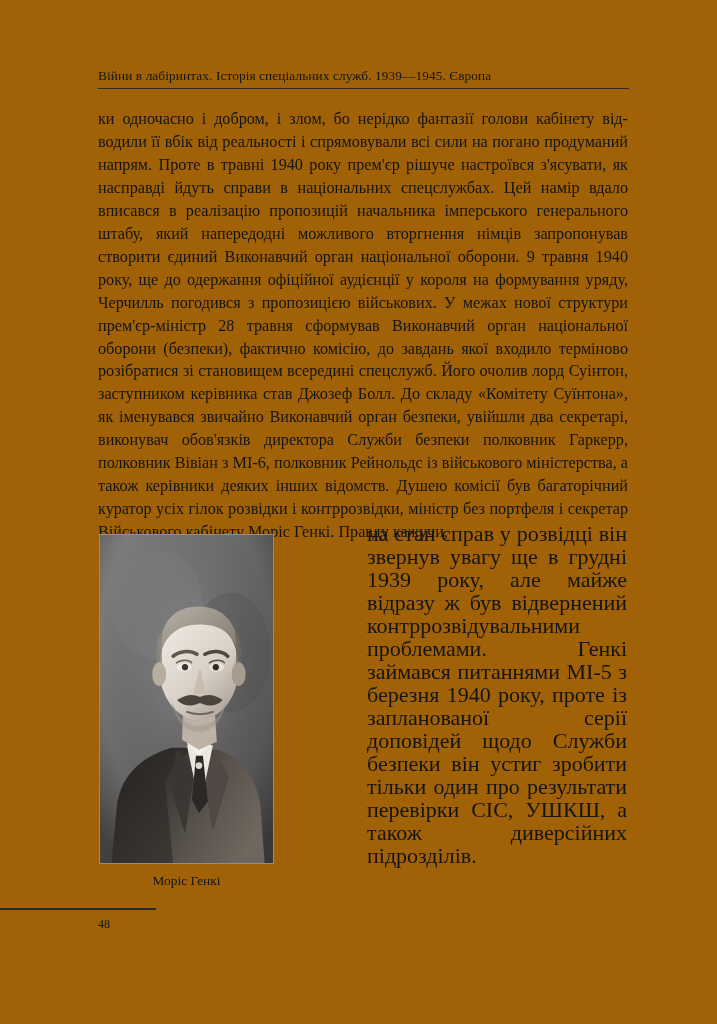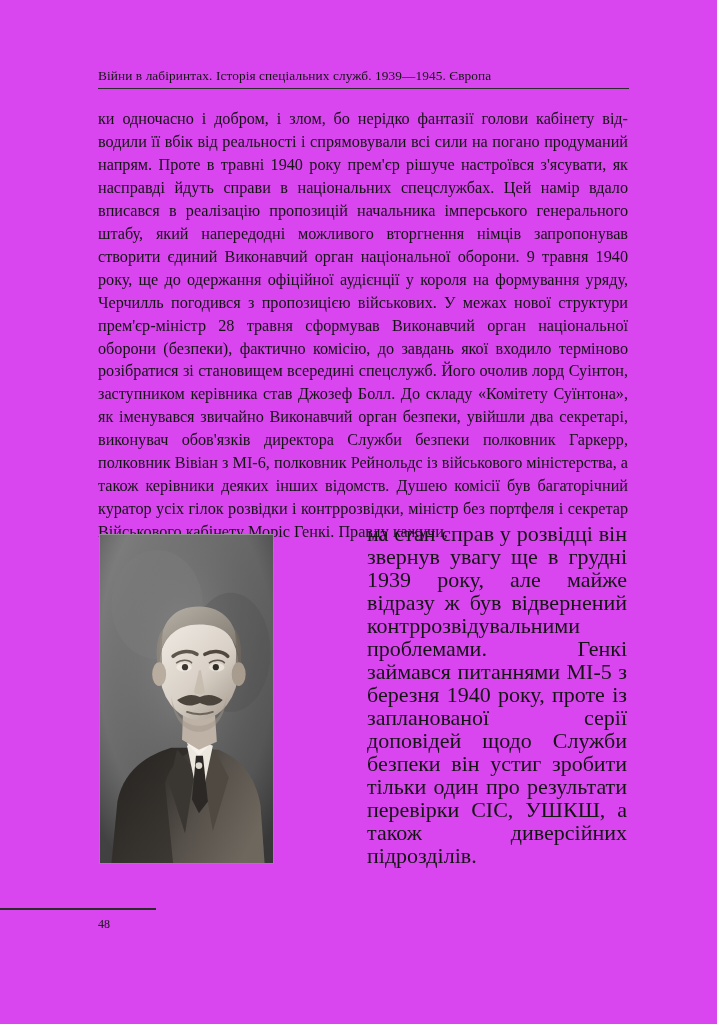--- a/index.html
+++ b/index.html
@@ -9,21 +9,21 @@
   }
   body {
     font-family: "Liberation Serif", "DejaVu Serif", serif;
     color: #1a1a1a;
   }
   #page {
     position: relative;
     width: 717px;
     height: 1024px;
     overflow: hidden;
-    background: #d946ef;
+    background: #a16207;
   }
 
   
   #header-block {
     position: absolute;
     left: 98px;
     top: 68px;
     width: 530px;
   }
   #running-head {
@@ -202,20 +202,21 @@
 
         <path d="M100,136 L95,158 C97,161 104,161 106,158 L102,136 Z" fill="#c6bbad" opacity="0.85"></path>
 
         <path d="M78,166 C88,160 94,160 101,163 C108,160 115,160 124,166 C116,174 108,172 101,169 C94,172 86,174 78,166 Z" fill="#4b443c"></path>
 
         <path d="M88,178 C95,181 107,181 114,178" stroke="#6d645a" stroke-width="2" fill="none" stroke-linecap="round"></path>
 
         <path d="M72,162 C74,186 86,198 100,198 C114,198 126,186 128,162 C124,184 112,192 100,192 C88,192 76,184 72,162 Z" fill="#a2968a" opacity="0.5"></path>
       </svg>
     </div>
+    <figcaption id="figure-caption">Моріс Генкі</figcaption>
   </figure>
 
   <div id="col-narrow">
     <p class="para">на стан справ у розвідці він звернув увагу ще в грудні 1939 року, але май­же відразу ж був відвернений контр­розвідувальними проблемами. Генкі займався питаннями MI-5 з березня 1940 року, проте із запланованої се­рії доповідей щодо Служби безпеки він устиг зробити тільки один про результати перевірки СІС, УШКШ, а також диверсійних підрозділів.</p>
   </div>
 
   <div id="footer-rule"></div>
   <div id="page-number">48</div>
 
 </div>

